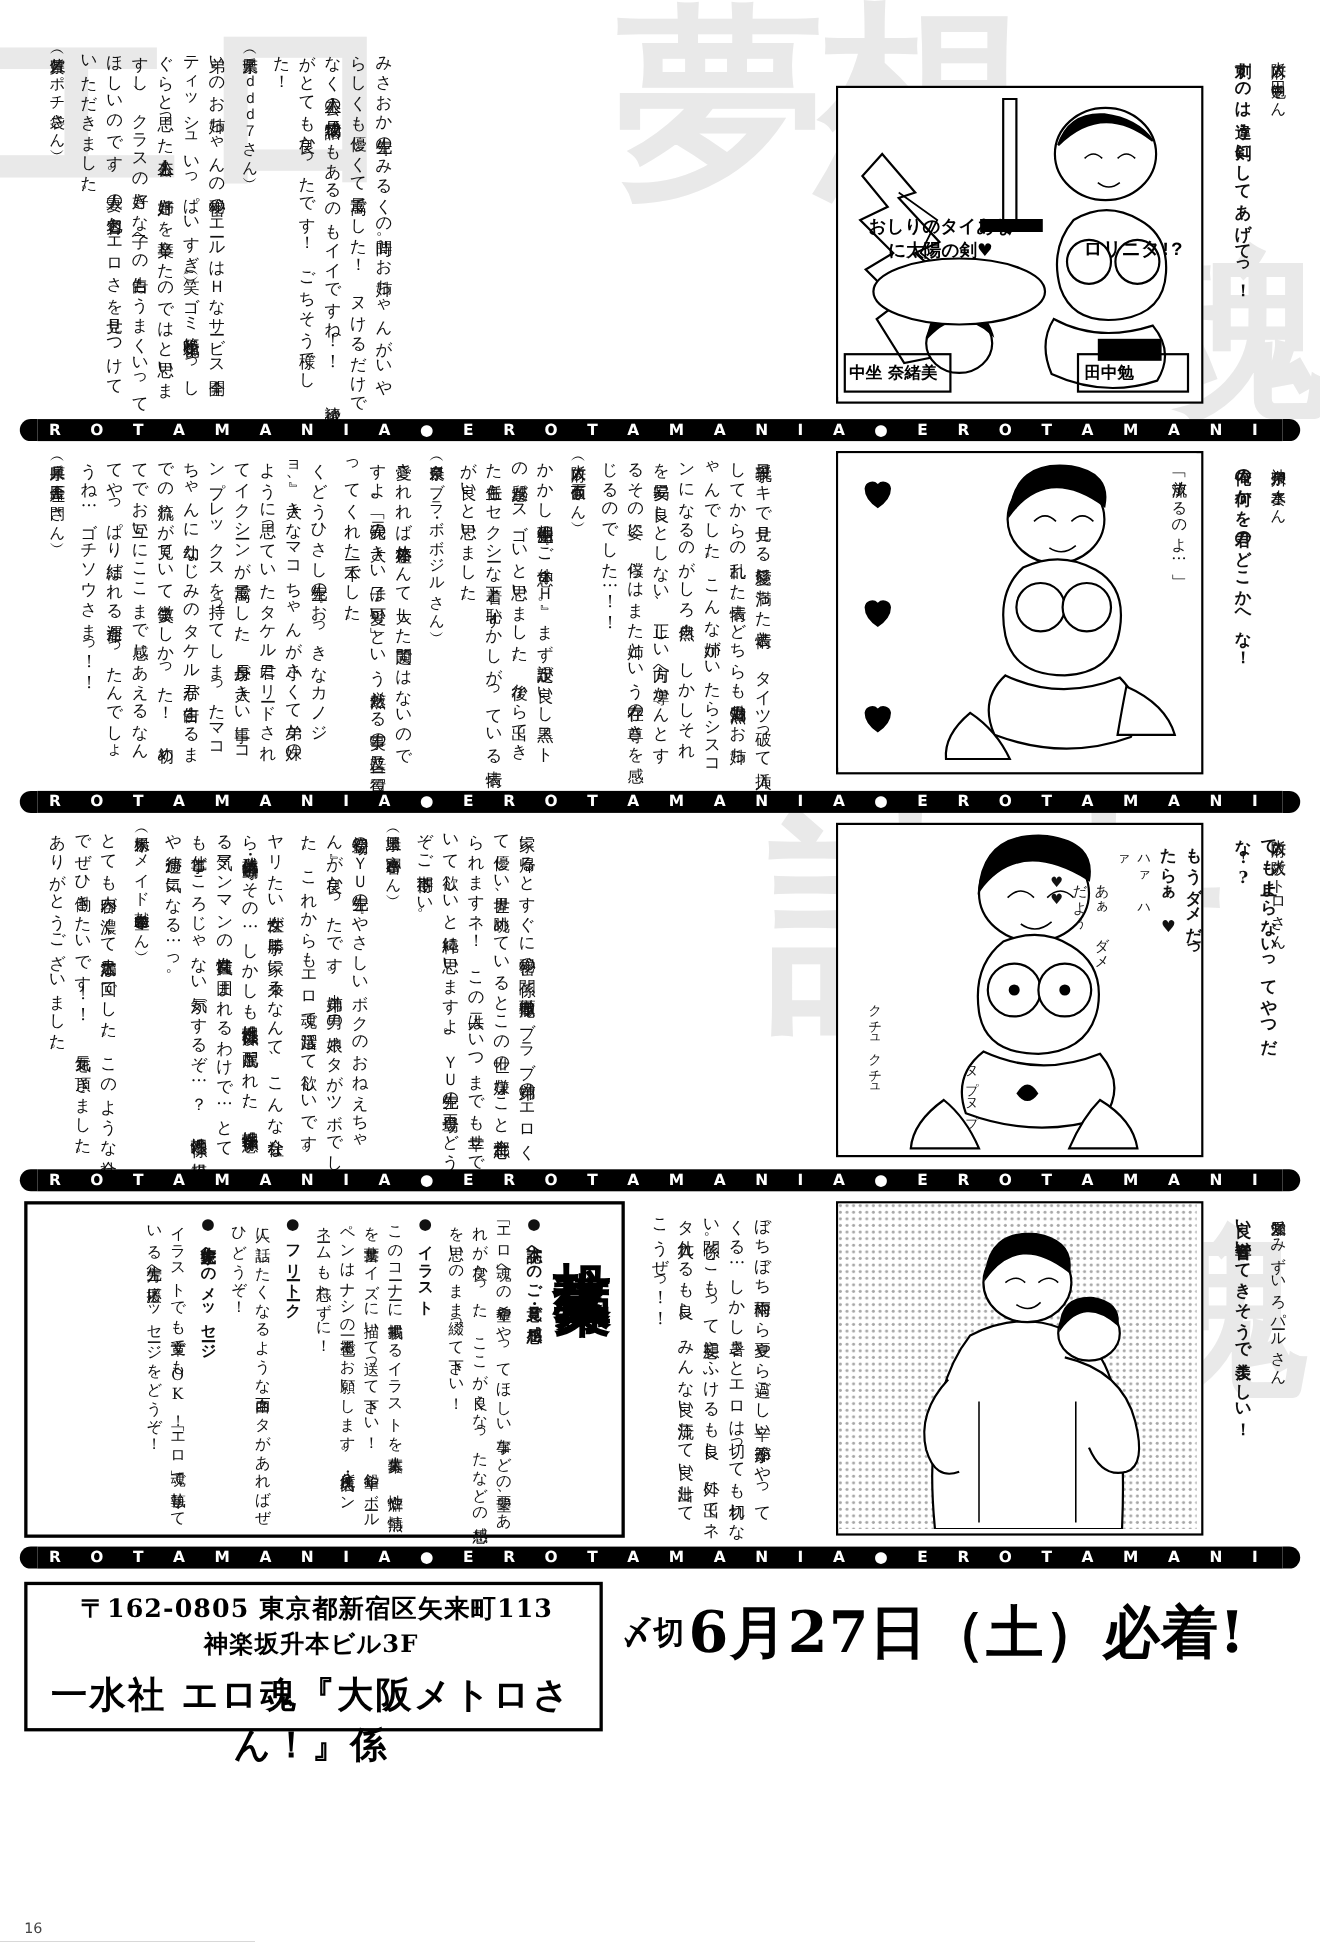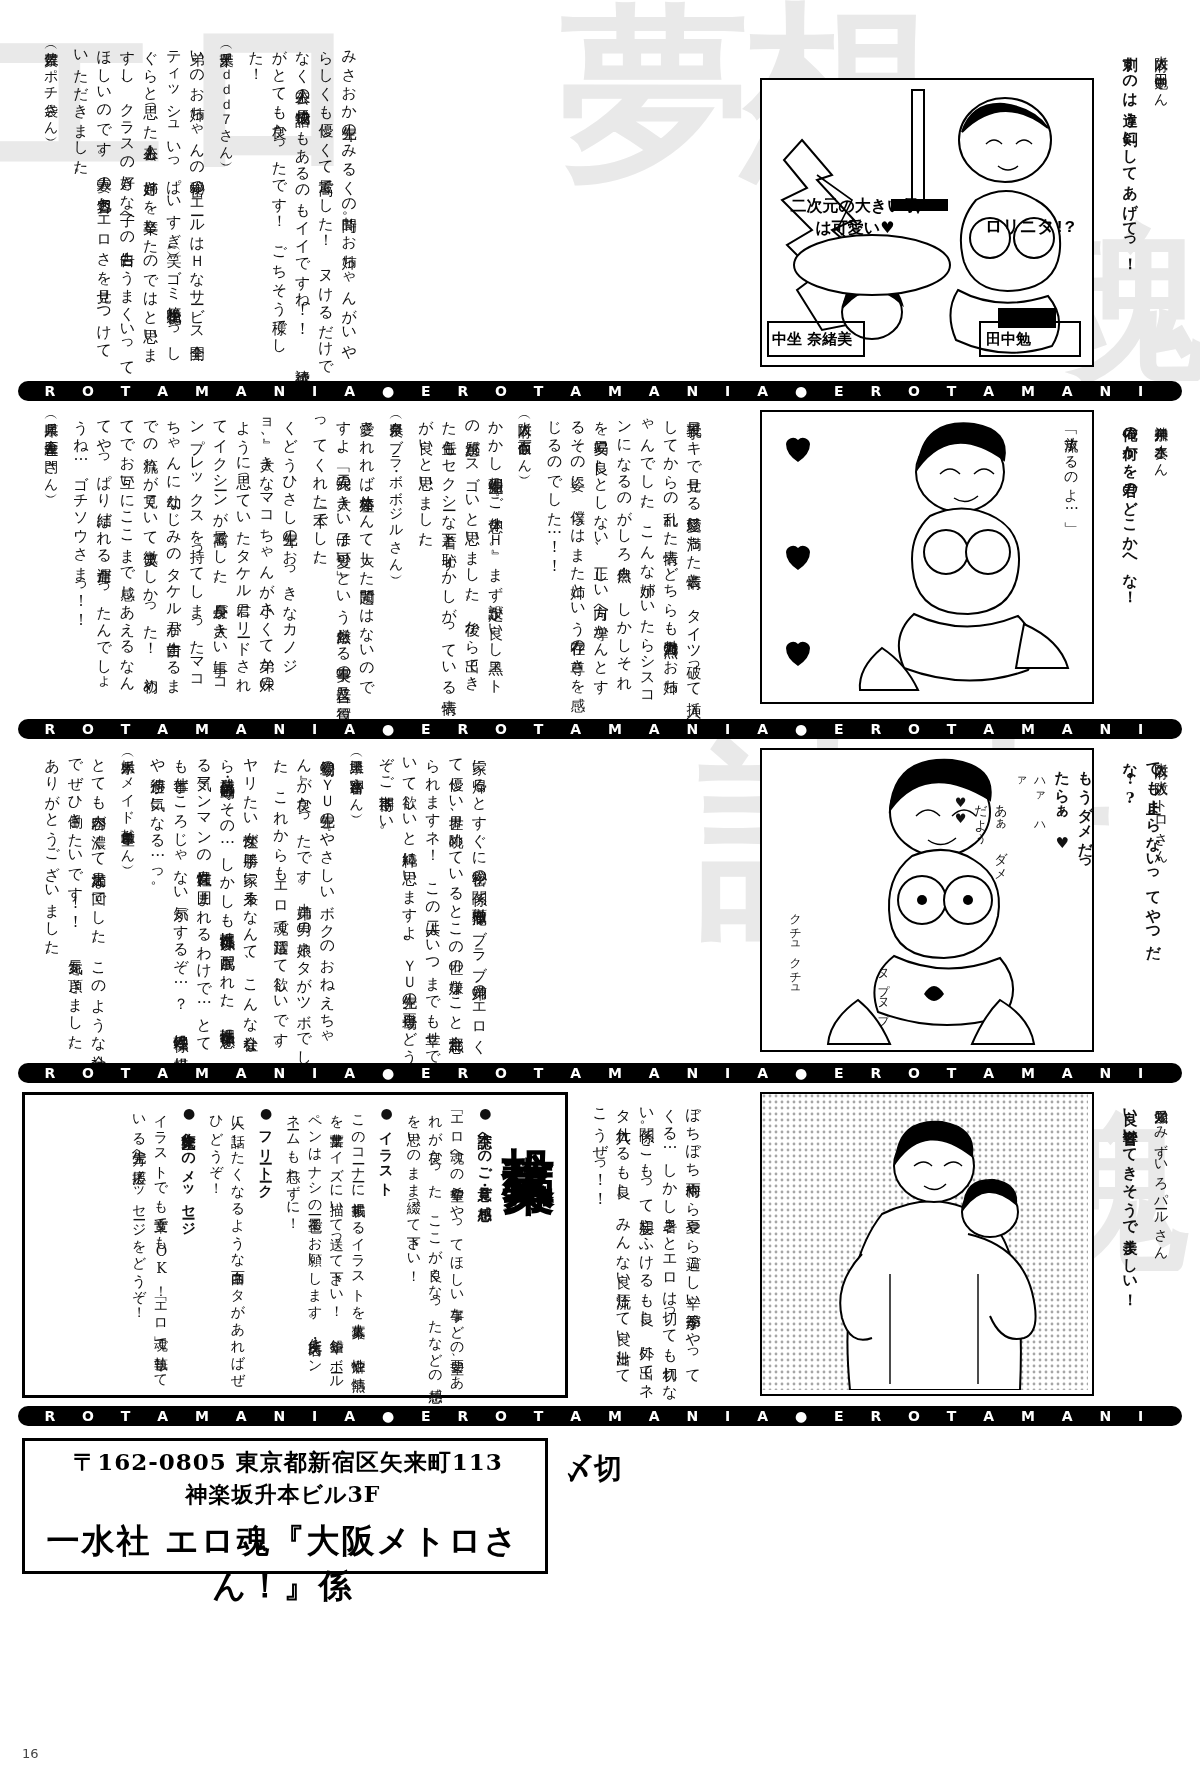--- a/index.html
+++ b/index.html
@@ -137,21 +137,21 @@
 
       <g>
         <ellipse cx="110" cy="185" rx="78" ry="30" fill="#fff" stroke="#000" stroke-width="2"></ellipse>
       </g>
 
       <rect x="6" y="242" width="96" height="34" fill="none" stroke="#000" stroke-width="2"></rect>
       <rect x="218" y="242" width="100" height="34" fill="none" stroke="#000" stroke-width="2"></rect>
       <rect x="236" y="228" width="58" height="20" fill="#000"></rect>
     </svg>
   </div>
-  <div style="position:absolute;left:785px;top:195px;width:140px;text-align:center;font-size:16px;font-weight:bold;font-family:'DejaVu Serif',serif;line-height:1.35;">二次元の大きい子は可愛い♥</div>
+  <div style="position:absolute;left:785px;top:195px;width:140px;text-align:center;font-size:16px;font-weight:bold;font-family:'DejaVu Serif',serif;line-height:1.35;">おしりのタイあなに太陽の剣♥</div>
   <div style="position:absolute;left:985px;top:215px;font-size:17px;font-weight:bold;font-family:Liberation Mono, monospace;">ロリニタ!?</div>
   <div style="position:absolute;left:772px;top:330px;font-size:15px;font-weight:bold;font-family:'DejaVu Serif',serif;">中坐 奈緒美</div>
   <div style="position:absolute;left:986px;top:330px;font-size:15px;font-weight:bold;font-family:'DejaVu Serif',serif;">田中勉</div>
 
   <div class="divider" style="top:380px;">
     <div class="cap"></div>
     <div class="bar">
         <span class="letters">E R O T A M A N I A  ●  E R O T A M A N I A  ●  E R O T A M A N I A</span>
       </div>
     <div class="cap r"></div>
@@ -320,16 +320,17 @@
   <div class="addrbox" style="left:22px;top:1438px;width:520px;height:130px;">
     <div class="addr-mid">
       <div class="addr-line1">〒162-0805 東京都新宿区矢来町113</div>
       <div class="addr-line2">神楽坂升本ビル3F</div>
       <div class="addr-line3">一水社 エロ魂『大阪メトロさん！』係</div>
     </div>
   </div>
 
   <div class="deadline" style="left:566px;top:1450px;">
     <span class="lbl">〆切</span>
+    <span class="big">6月27日（土）必着!</span>
   </div>
 
   <div class="pagenum">16</div>
 </div>
 
 </body></html>

